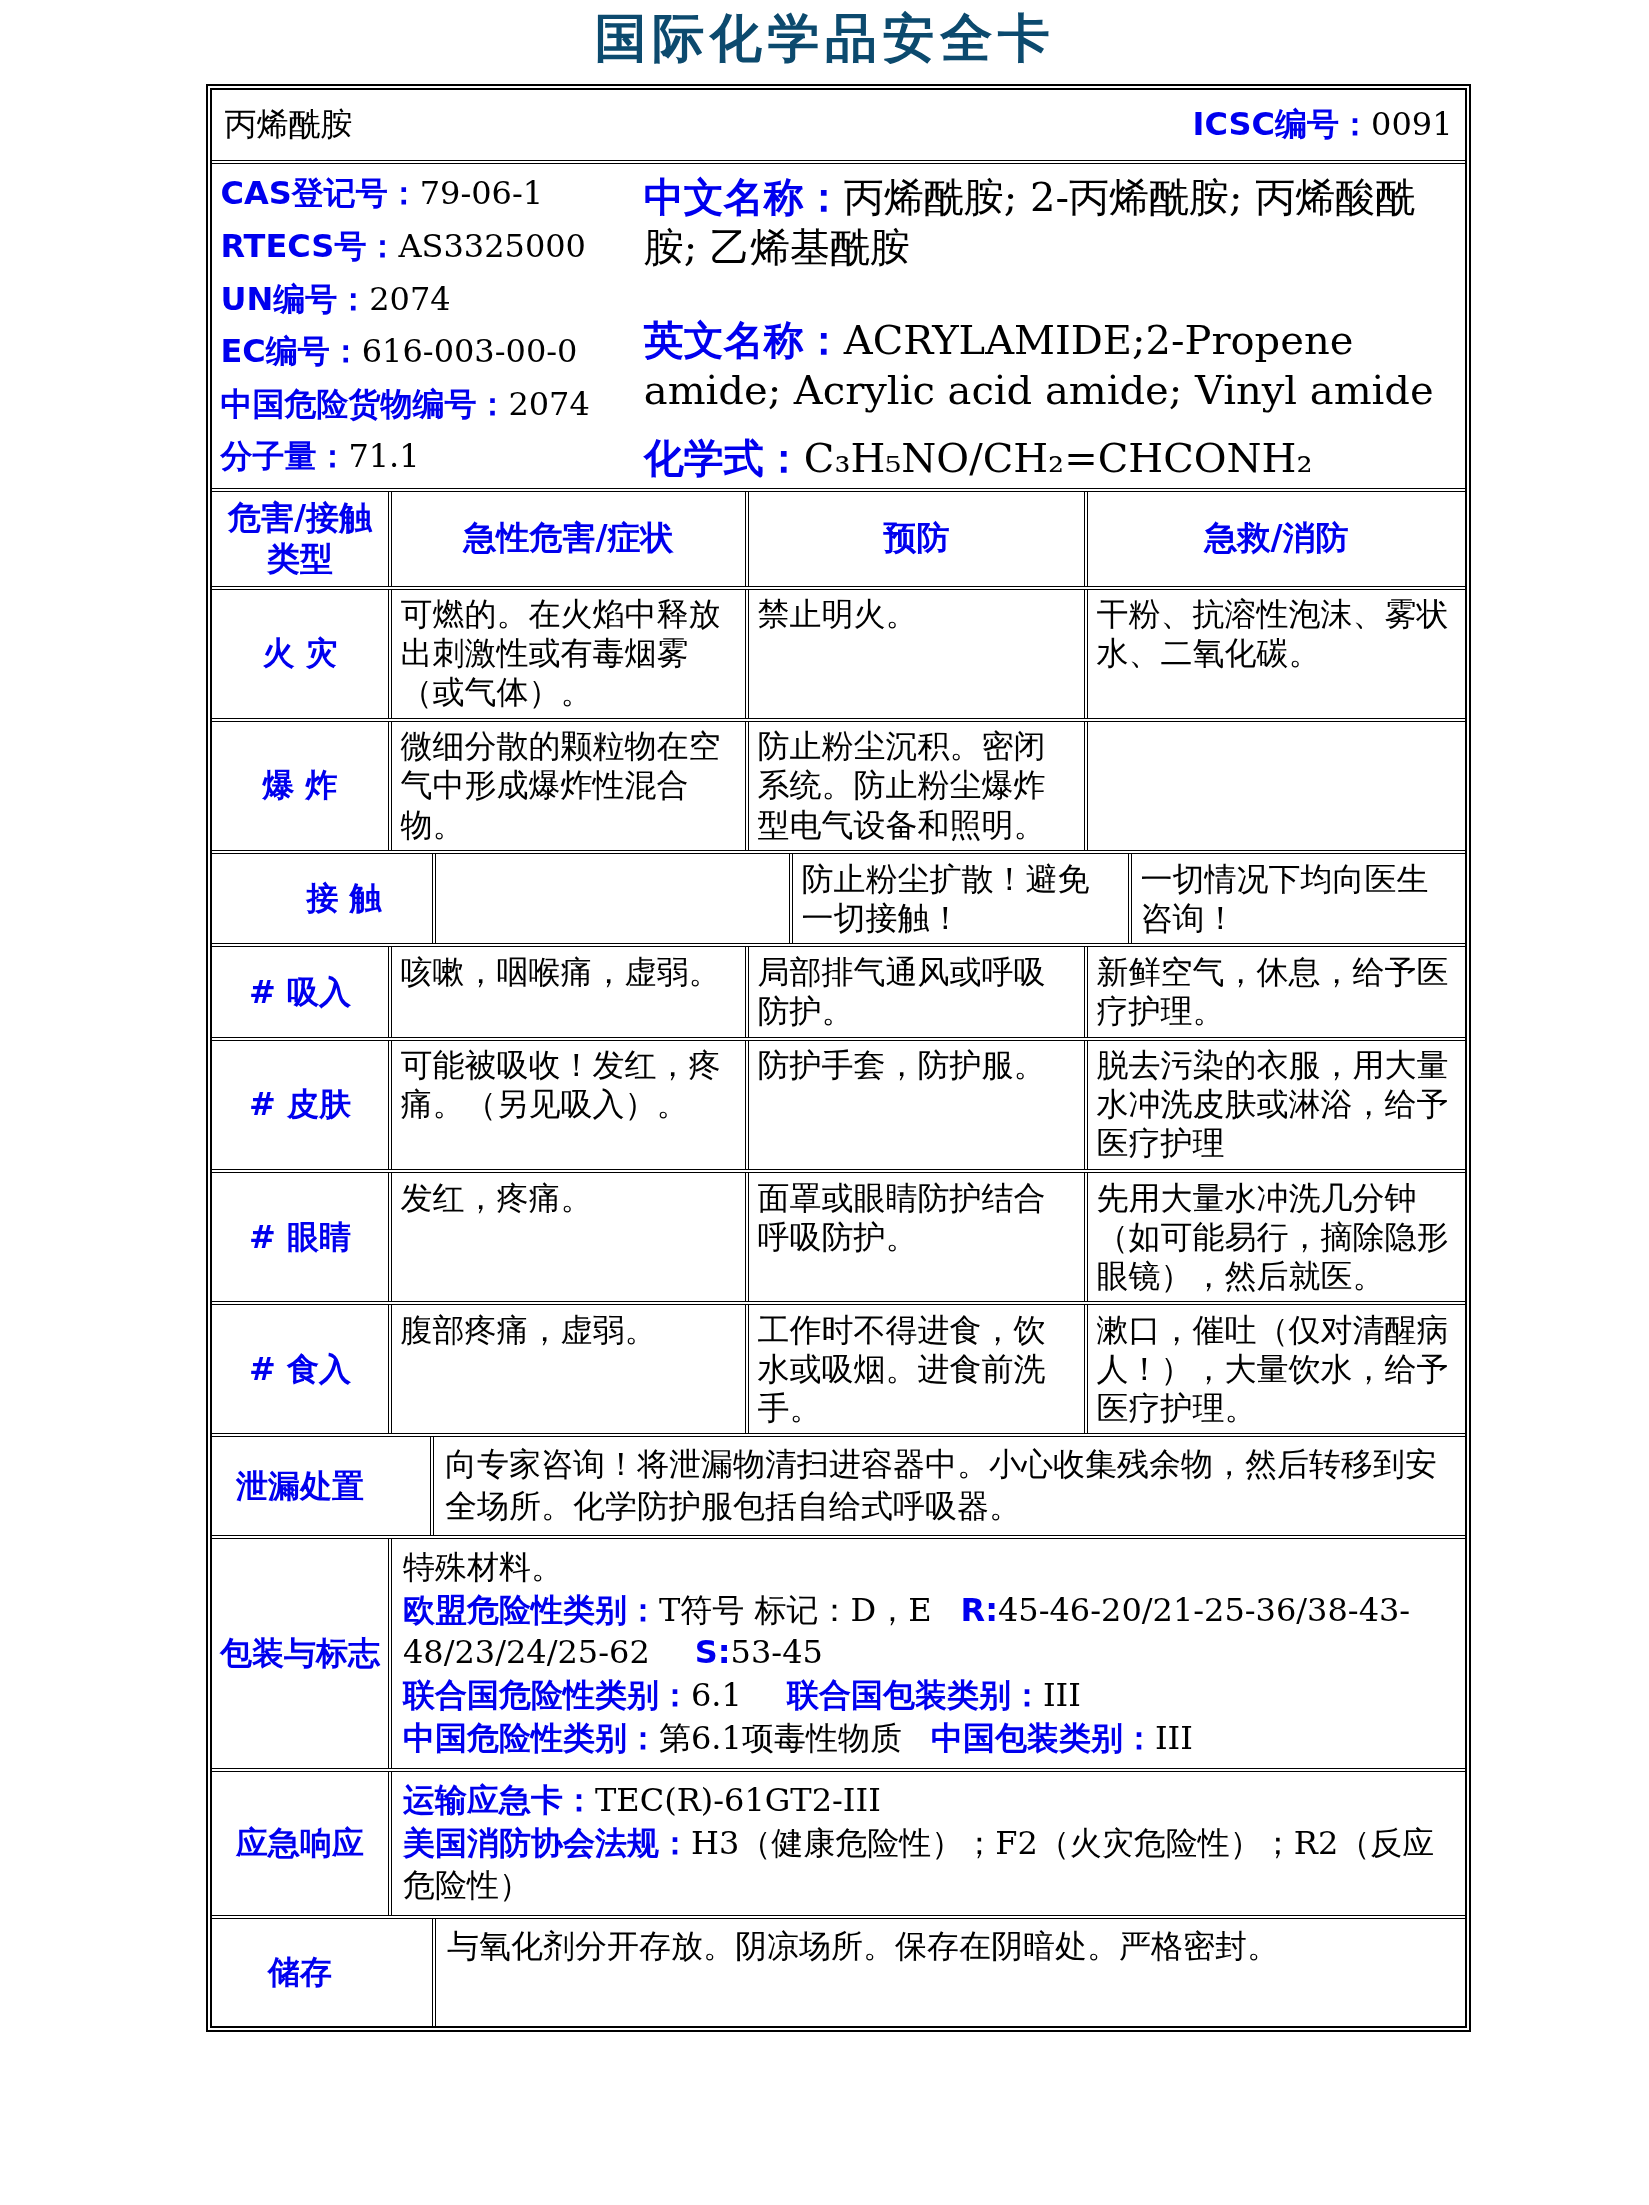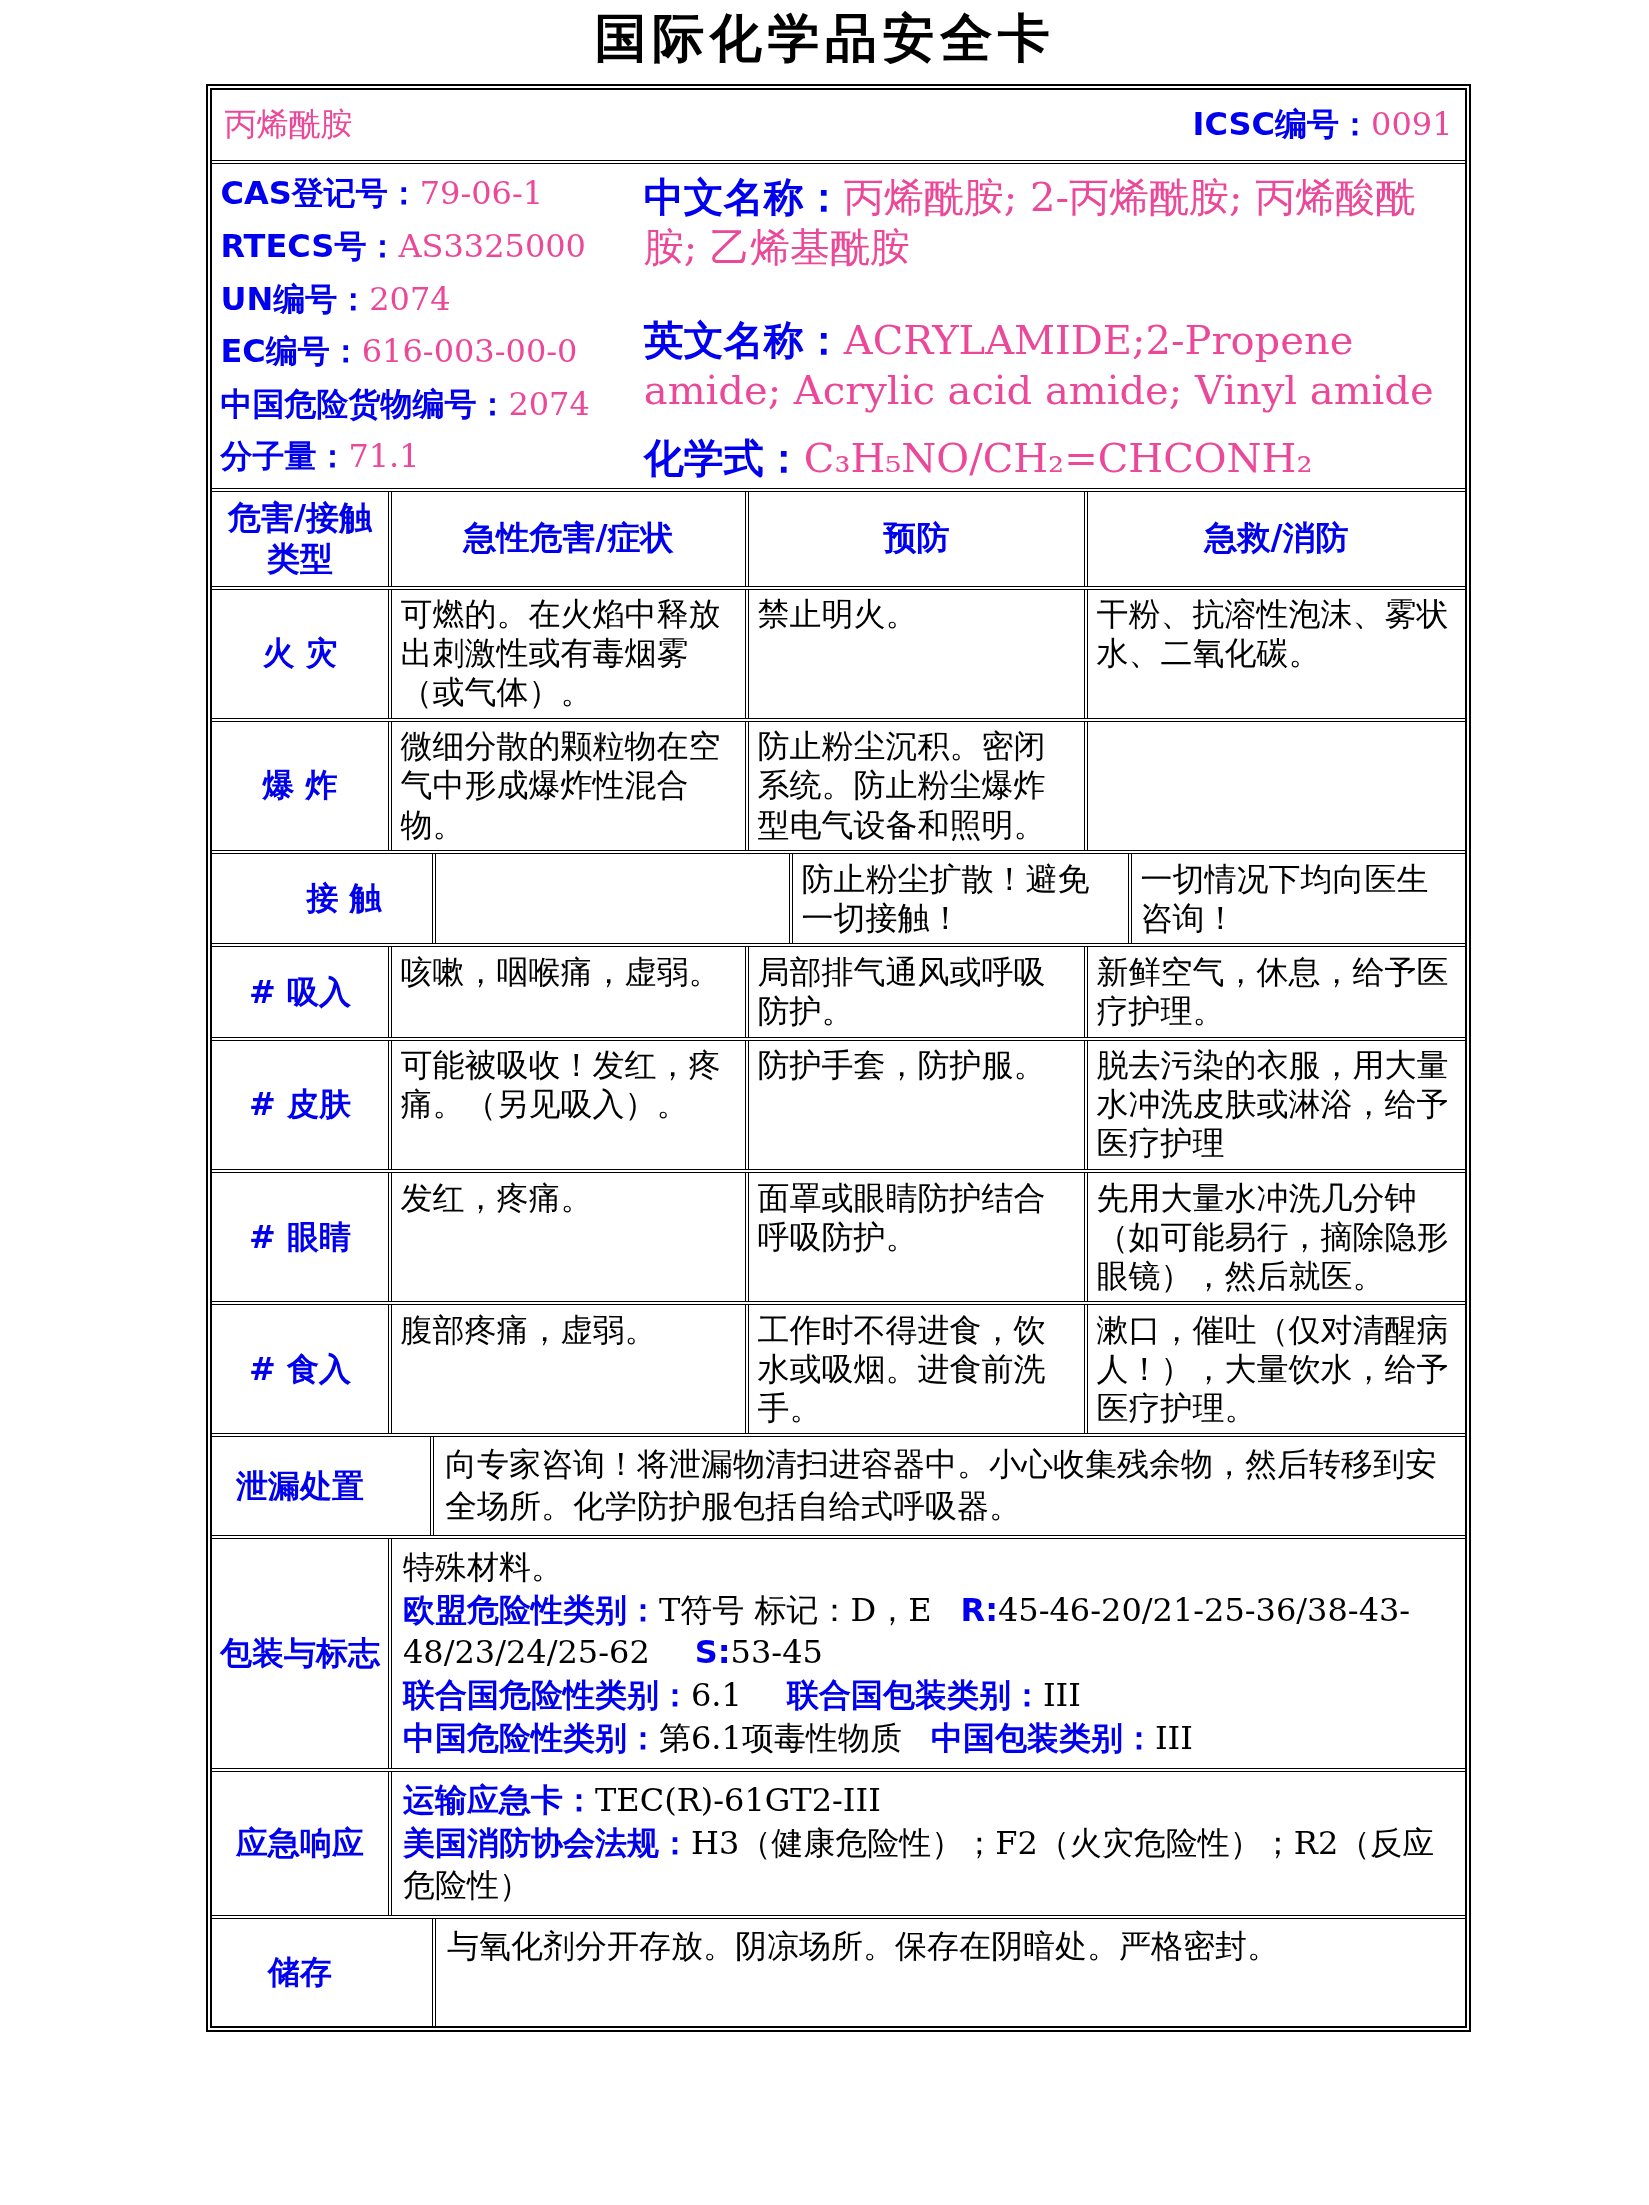--- a/index.html
+++ b/index.html
@@ -14,21 +14,21 @@
         font-size:32px;line-height:1.22;}
   .cell:first-child{border-left:none;}
   .label-cell{width:176px;flex:0 0 176px;display:flex;align-items:center;justify-content:center;
         text-align:center;font-family:"DejaVu Sans",sans-serif;font-weight:bold;padding:5.6px 4.2px;}
   .c2{width:357px;flex:0 0 357px;}
   .c3{width:339px;flex:0 0 339px;}
   .c4{flex:1 1 auto;}
   .wide{flex:1 1 auto;}
   .blue{color:#0000EE;}
   .lbl{color:#0000EE;font-family:"DejaVu Sans",sans-serif;font-weight:bold;}
-  .val{color:#ec4899;font-family:"DejaVu Serif",serif;}
+  .val{color:#000000;font-family:"DejaVu Serif",serif;}
   
   .r-name{min-height:70px;align-items:center;}
   .r-name .cell{display:flex;width:100%;justify-content:space-between;align-items:center;padding:7px 12.5px;}
   .r-info{min-height:270px;gap:32px;}
   .r-hdr{min-height:98px;}
   .r-hdr .cell{display:flex;align-items:center;justify-content:center;text-align:center;
                font-family:"DejaVu Sans",sans-serif;font-weight:bold;font-size:33px;}
   .r-fire{min-height:111px;}
   .r-expl{min-height:118px;}
   .r-cont{min-height:74px;padding-left:44px;}
@@ -52,21 +52,21 @@
   .sect{font-size:32px;line-height:1.3;padding:7px 11px;}
   .pline{margin:1.4px 0;}
   .sg-b{color:#0000EE;font-family:"DejaVu Sans",sans-serif;font-weight:bold;}
   .sg-k{color:#000;font-family:"DejaVu Serif",serif;}
   .gap-m{margin-left:29px;}
   .gap-l{margin-left:45px;}
 </style>
 </head>
 <body>
 
-<h1 class="title" style="color:#000000;">国际化学品安全卡</h1>
+<h1 class="title" style="color:#0c4a6e;">国际化学品安全卡</h1>
 
 <div class="card">
 
   <div class="row r-name">
     <div class="cell wide">
       <span class="val">丙烯酰胺</span>
       <span>
         <span class="lbl">ICSC编号：</span><span class="val">0091</span>
       </span>
     </div>

